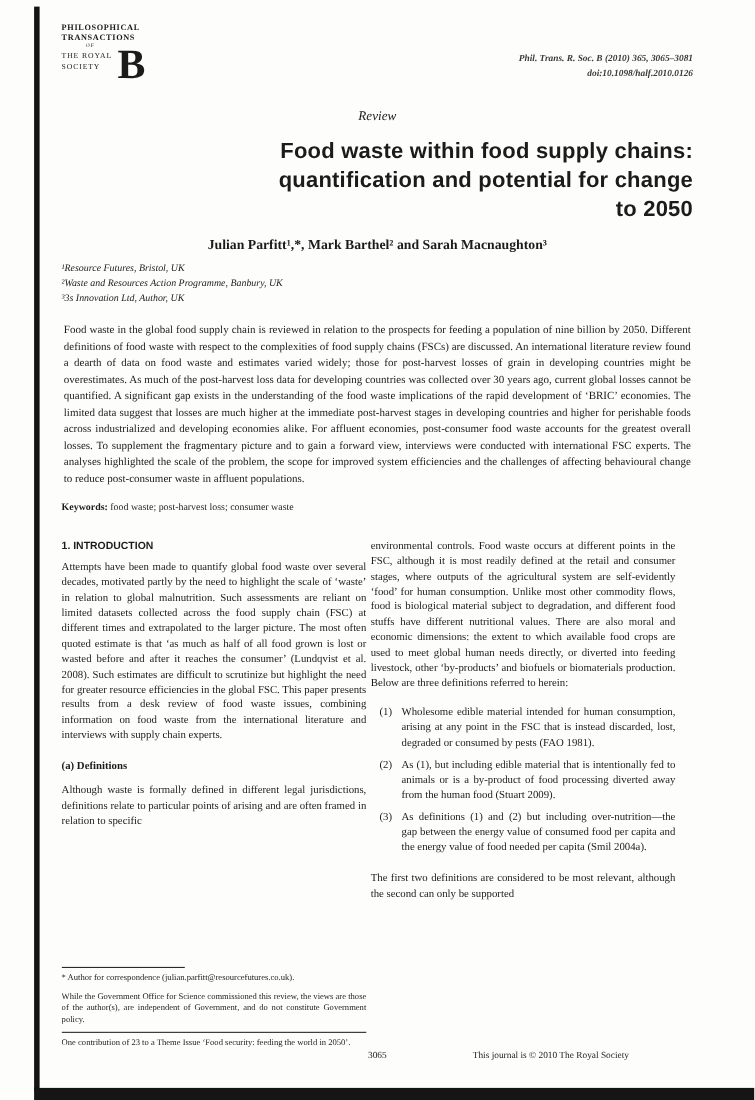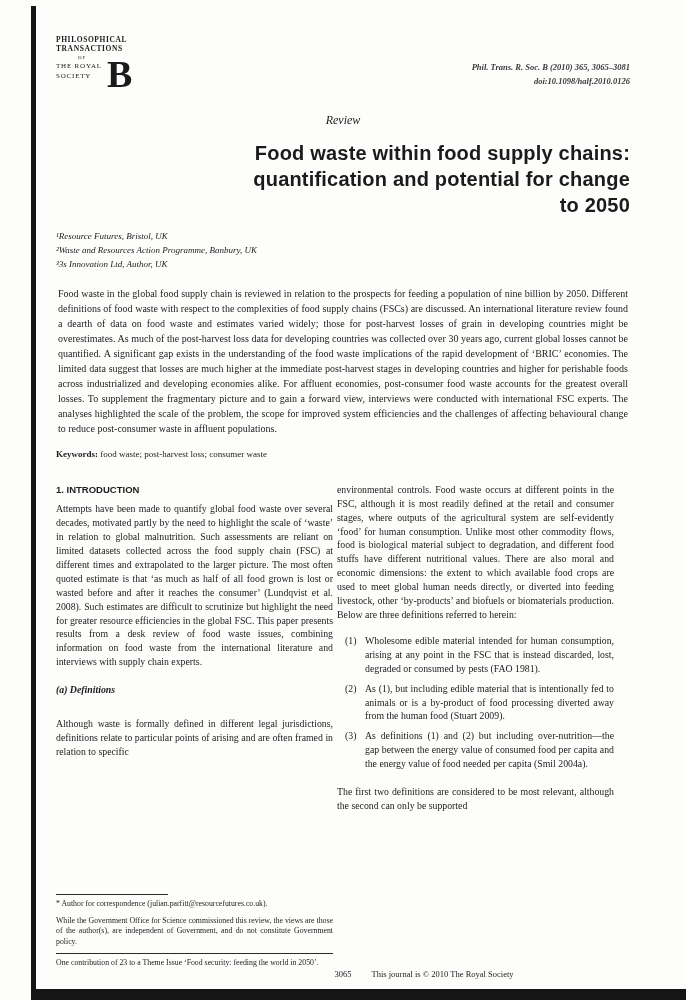--- a/index.html
+++ b/index.html
@@ -25,21 +25,21 @@
   }
   .scan-bottom {
     position: absolute;
     left: 31px; bottom: 0;
     right: 0; height: 11px;
     background: #151515;
   }
 
   .content {
     position: absolute;
-    top: 35px; left: 56px;
+    top: 20px; left: 56px;
     width: 574px; height: 948px;
     display: flex;
     flex-direction: column;
   }
 
   
   .masthead {
     display: flex;
     justify-content: space-between;
     align-items: flex-start;
@@ -127,22 +127,21 @@
   .col { width: 277px; height: 100%; display: flex; flex-direction: column; }
   .section-heading {
     font-family: "Liberation Sans", sans-serif;
     font-size: 9.5px;
     font-weight: bold;
     margin-bottom: 6px;
   }
   .subsection-heading {
     font-size: 9.8px;
     font-weight: bold;
-    font-style: italic;
-    margin: 6px 0 20px;
+    margin: 6px 0 8px;
   }
   .body-text { text-align: justify; margin-bottom: 8px; }
 
   .footnotes {
     margin-top: auto;
     font-size: 7.8px;
     line-height: 1.35;
     text-align: justify;
   }
   .rule-short { width: 112px; border-top: 1px solid #2a2a2a; margin-bottom: 4px; }
@@ -158,21 +157,21 @@
   
   .page-footer {
     margin-top: auto;
     display: grid;
     grid-template-columns: 1fr auto 1fr;
     align-items: end;
     font-size: 8.5px;
     padding-bottom: 4px;
   }
   .page-number { text-align: center; }
-  .journal-note { text-align: left; padding-left: 20px; }
+  .journal-note { text-align: center; padding-left: 20px; }
 </style>
 </head>
 <body>
 
 <div class="page">
 
   <div class="scan-left"></div>
   <div class="scan-bottom"></div>
 
   <div class="content">
@@ -197,20 +196,21 @@
     </div>
 
     <div class="article-type">Review</div>
 
     <h1 class="title">
       <span>Food waste within food supply chains:</span>
       <span>quantification and potential for change</span>
       <span>to 2050</span>
     </h1>
 
+    <div class="authors">Julian Parfitt¹,*, Mark Barthel² and Sarah Macnaughton³</div>
 
     <div class="affiliations">
       <div>¹Resource Futures, Bristol, UK</div>
       <div>²Waste and Resources Action Programme, Banbury, UK</div>
       <div>³3s Innovation Ltd, Author, UK</div>
     </div>
 
     <p class="abstract">Food waste in the global food supply chain is reviewed in relation to the prospects for feeding a population of nine billion by 2050. Different definitions of food waste with respect to the complexities of food supply chains (FSCs) are discussed. An international literature review found a dearth of data on food waste and estimates varied widely; those for post-harvest losses of grain in developing countries might be overestimates. As much of the post-harvest loss data for developing countries was collected over 30 years ago, current global losses cannot be quantified. A significant gap exists in the understanding of the food waste implications of the rapid development of ‘BRIC’ economies. The limited data suggest that losses are much higher at the immediate post-harvest stages in developing countries and higher for perishable foods across industrialized and developing economies alike. For affluent economies, post-consumer food waste accounts for the greatest overall losses. To supplement the fragmentary picture and to gain a forward view, interviews were conducted with international FSC experts. The analyses highlighted the scale of the problem, the scope for improved system efficiencies and the challenges of affecting behavioural change to reduce post-consumer waste in affluent populations.</p>
 
     <div class="keywords">

